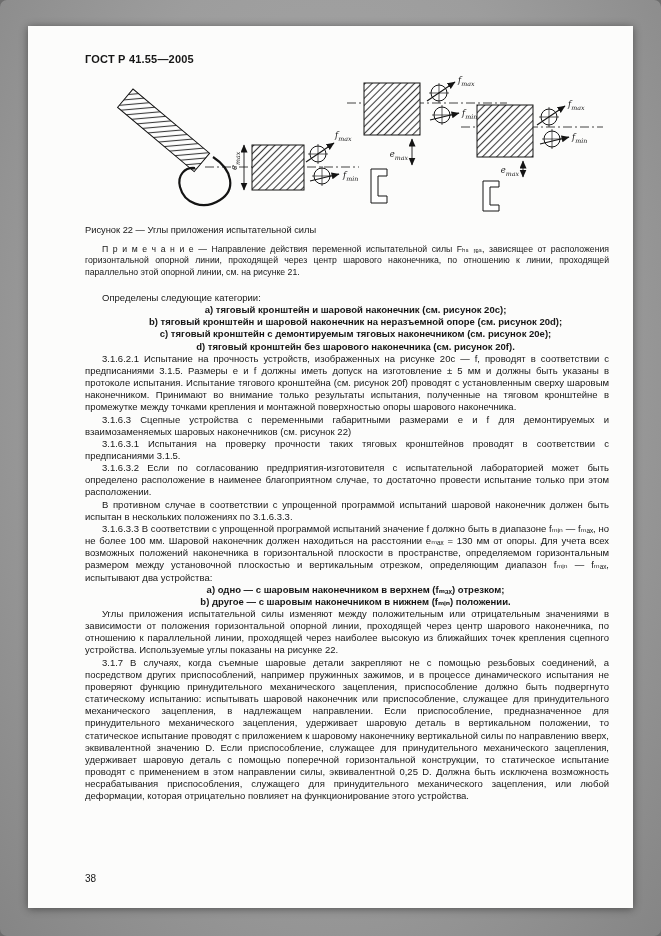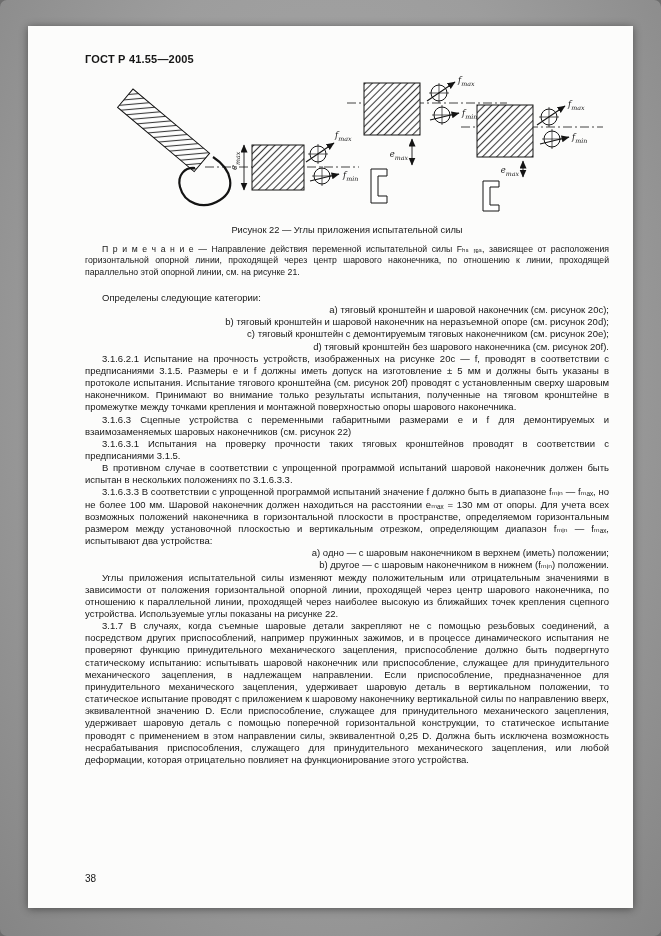--- a/index.html
+++ b/index.html
@@ -17,24 +17,24 @@
   }
   .page {
     position:absolute; left:28px; top:26px; width:605px; height:882px;
     background:#fcfcfb;
     box-shadow:0 1px 8px rgba(0,0,0,.45);
     padding:27px 24px 20px 57px;
   }
   .doc-header { font-size:11px; font-weight:bold; letter-spacing:.2px; }
   .figure-wrap { margin:10px 0 2px 0; height:148px; }
   .fig-svg { display:block; margin-left:2px; }
-  .fig-caption { text-align:center; font-size:9.3px; margin:0 0 9px 0; }
+  .fig-caption { font-size:9.3px; margin:0 0 9px 0; }
   .body-text p { font-size:9.5px; line-height:1.28; text-align:justify; }
   p.indent { text-indent:17px; }
-  p.list { padding-left:17px; text-align:right; }
+  p.list { padding-left:17px; text-align:center;font-weight:bold; }
   p.note { font-size:8.7px; line-height:1.3; text-indent:17px; margin-bottom:14px; }
   .page-number { position:absolute; left:57px; bottom:24px; font-size:10px; }
   
   .lbl { font-family:"DejaVu Serif",serif; font-style:italic; font-size:8.5px; fill:#141414; }
   .sub { font-size:6.3px; }
   .cline { stroke-dasharray:9 3 2 3; stroke-width:.8; }
 </style>
 </head>
 <body>
 
@@ -122,23 +122,24 @@
     <div class="body-text">
         <p class="para note">П р и м е ч а н и е — Направление действия переменной испытательной силы Fₕₛ ᵣₑₛ, зависящее от расположения горизонтальной опорной линии, проходящей через центр шарового наконечника, по отношению к линии, проходящей параллельно этой опорной линии, см. на рисунке 21.</p>
         <p class="para indent">Определены следующие категории:</p>
         <p class="para list">а) тяговый кронштейн и шаровой наконечник (см. рисунок 20с);</p>
         <p class="para list">b) тяговый кронштейн и шаровой наконечник на неразъемной опоре (см. рисунок 20d);</p>
         <p class="para list">с) тяговый кронштейн с демонтируемым тяговых наконечником (см. рисунок 20е);</p>
         <p class="para list">d) тяговый кронштейн без шарового наконечника (см. рисунок 20f).</p>
         <p class="para indent">3.1.6.2.1 Испытание на прочность устройств, изображенных на рисунке 20с — f, проводят в соответствии с предписаниями 3.1.5. Размеры е и f должны иметь допуск на изготовление ± 5 мм и должны быть указаны в протоколе испытания. Испытание тягового кронштейна (см. рисунок 20f) проводят с установленным сверху шаровым наконечником. Принимают во внимание только результаты испытания, полученные на тяговом кронштейне в промежутке между точками крепления и монтажной поверхностью опоры шарового наконечника.</p>
         <p class="para indent">3.1.6.3 Сцепные устройства с переменными габаритными размерами е и f для демонтируемых и взаимозаменяемых шаровых наконечников (см. рисунок 22)</p>
         <p class="para indent">3.1.6.3.1 Испытания на проверку прочности таких тяговых кронштейнов проводят в соответствии с предписаниями 3.1.5.</p>
+        <p class="para indent">3.1.6.3.2 Если по согласованию предприятия-изготовителя с испытательной лабораторией может быть определено расположение в наименее благоприятном случае, то достаточно провести испытание только при этом расположении.</p>
         <p class="para indent">В противном случае в соответствии с упрощенной программой испытаний шаровой наконечник должен быть испытан в нескольких положениях по 3.1.6.3.3.</p>
         <p class="para indent">3.1.6.3.3 В соответствии с упрощенной программой испытаний значение f должно быть в диапазоне fₘᵢₙ — fₘₐₓ, но не более 100 мм. Шаровой наконечник должен находиться на расстоянии eₘₐₓ = 130 мм от опоры. Для учета всех возможных положений наконечника в горизонтальной плоскости в пространстве, определяемом горизонтальным размером между установочной плоскостью и вертикальным отрезком, определяющим диапазон fₘᵢₙ — fₘₐₓ, испытывают два устройства:</p>
-        <p class="para list">а) одно — с шаровым наконечником в верхнем (иметь) положении;</p>
+        <p class="para list">а) одно — с шаровым наконечником в верхнем (fₘₐₓ) отрезком;</p>
         <p class="para list">b) другое — с шаровым наконечником в нижнем (fₘᵢₙ) положении.</p>
         <p class="para indent">Углы приложения испытательной силы изменяют между положительным или отрицательным значениями в зависимости от положения горизонтальной опорной линии, проходящей через центр шарового наконечника, по отношению к параллельной линии, проходящей через наиболее высокую из ближайших точек крепления сцепного устройства. Используемые углы показаны на рисунке 22.</p>
         <p class="para indent">3.1.7 В случаях, когда съемные шаровые детали закрепляют не с помощью резьбовых соединений, а посредством других приспособлений, например пружинных зажимов, и в процессе динамического испытания не проверяют функцию принудительного механического зацепления, приспособление должно быть подвергнуто статическому испытанию: испытывать шаровой наконечник или приспособление, служащее для принудительного механического зацепления, в надлежащем направлении. Если приспособление, предназначенное для принудительного механического зацепления, удерживает шаровую деталь в вертикальном положении, то статическое испытание проводят с приложением к шаровому наконечнику вертикальной силы по направлению вверх, эквивалентной значению D. Если приспособление, служащее для принудительного механического зацепления, удерживает шаровую деталь с помощью поперечной горизонтальной конструкции, то статическое испытание проводят с применением в этом направлении силы, эквивалентной 0,25 D. Должна быть исключена возможность несрабатывания приспособления, служащего для принудительного механического зацепления, или любой деформации, которая отрицательно повлияет на функционирование этого устройства.</p>
       </div>
 
     <div class="page-number">38</div>
   </div>
 </div>
 
 </body></html>

